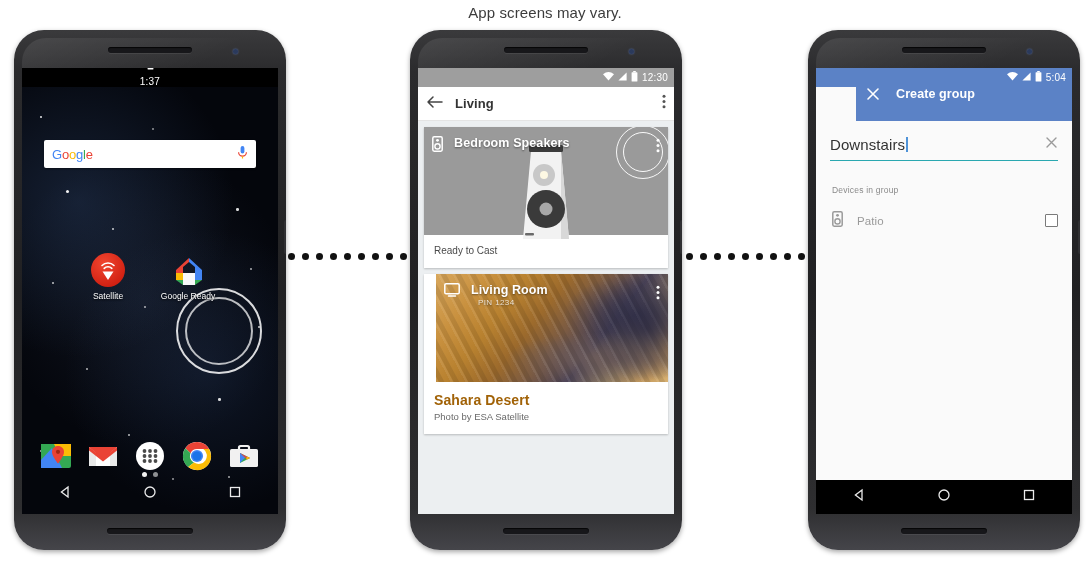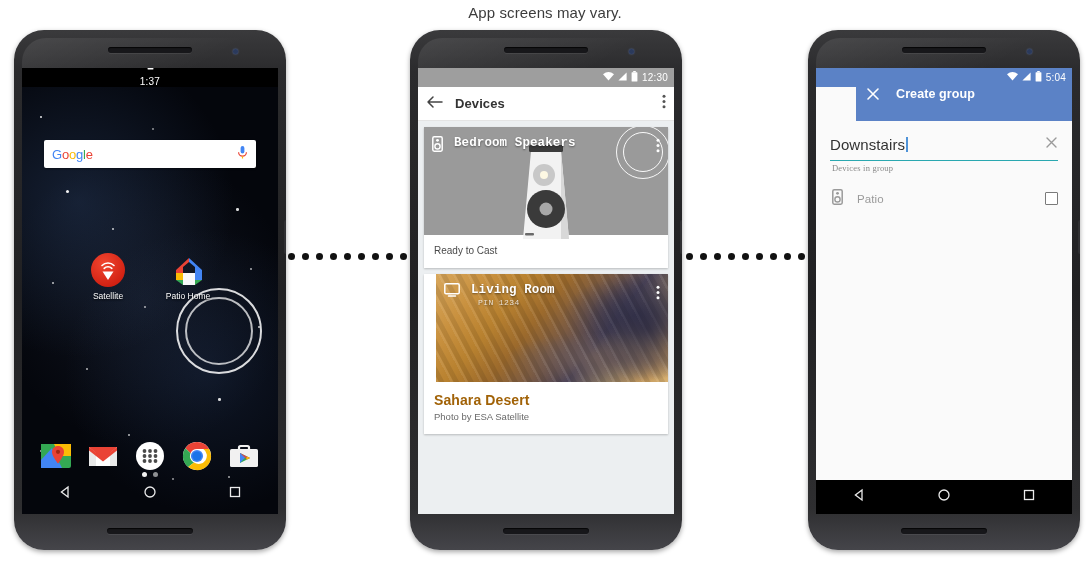--- a/index.html
+++ b/index.html
@@ -169,21 +169,21 @@
 
   .devices-body {
     position:absolute; left:0; top:53px; width:100%; height:393px;
     background:#eceff1; overflow:hidden;
   }
   .card {
     background:#fff; margin:6px 6px 0;
     box-shadow:0 1px 2px rgba(0,0,0,.22);
     position:relative; overflow:hidden;
   }
-  .card-media { position:relative; height:108px;font-family:Liberation Mono, monospace; }
+  .card-media { position:relative; height:108px; }
   .card-media.grey { background:#9a9a9a; }
   .card-media.sahara {
     background:
       radial-gradient(ellipse 70% 40% at 72% 78%, #6d5c5a 0%, rgba(0,0,0,0) 60%),
       radial-gradient(ellipse 50% 60% at 86% 38%, #3c3a52 0%, rgba(0,0,0,0) 62%),
       linear-gradient(128deg,
         #d8a75c 0%, #c9913f 17%, #b8812f 30%,
         #9c6a2c 43%, #7b5b43 55%, #4c4458 68%,
         #8d7a62 80%, #c49a5e 92%, #d9b272 100%);
     margin-left: 12px;
@@ -256,21 +256,21 @@
   .namefield .val {
     font-size:15px; color:#323232; letter-spacing:.1px;
   }
   .caret {
     display:inline-block; width:1.5px; height:15px; background:#4f93d8;
     margin-left:1px; vertical-align:-2px;
   }
   .namefield .clear { margin-left:auto; }
 
   .section-label {
-    margin:2px 0 6px 16px; font-size:8.5px; color:#8a8a8a; letter-spacing:.2px;font-family:Liberation Serif, serif;
+    margin:24px 0 6px 16px; font-size:8.5px; color:#8a8a8a; letter-spacing:.2px;
   }
   .dev-row {
     display:flex; align-items:center; height:39px; padding:0 14px 0 16px;
   }
   .dev-row .dname {
     font-size:11.5px; color:#9a9a9a; margin-left:14px; letter-spacing:.1px;
   }
   .dev-row .cb { margin-left:auto; }
   .cbox {
     width:13px; height:13px; border:1.6px solid #7a7a7a; border-radius:1px;
@@ -399,21 +399,21 @@
                 <path d="M18 5 L5 17 L5 20 L12 20 L12 14 L18 9 Z" fill="#ea4335"></path>
                 <path d="M5 20 L12 20 L12 27 L5 27 Z" fill="#fbbc05"></path>
                 <path d="M5 27 L12 27 L18 32 L12 32 Z" fill="#34a853"></path>
                 <path d="M24 20 L31 20 L31 27 L24 27 Z" fill="#4285f4"></path>
                 <path d="M24 27 L31 27 L24 32 L18 32 Z" fill="#34a853"></path>
                 <path d="M12 20 L24 20 L24 32 L12 32 Z" fill="#f8f9fa"></path>
                 <path d="M18 9 L24 14 L24 20 L12 20 L12 14 Z" fill="#f8f9fa" opacity="0"></path>
               </svg>
             </div>
           </div>
-          <div>Patio Home</div>
+          <div>Google Ready</div>
         </div>
       </div>
 
       <div class="page-dots">
         <i></i>
         <i class="dim"></i>
       </div>
 
       <div class="dock">
         <div class="dapp">
@@ -536,21 +536,21 @@
       </span>
       <span class="time">12:30</span>
     </div>
 
     <div class="appbar">
       <span>
         <svg width="17" height="14" viewBox="0 0 17 14">
             <path d="M16 7H2M7 2L2 7l5 5" fill="none" stroke="#444" stroke-width="1.5" stroke-linecap="round" stroke-linejoin="round"></path>
           </svg>
       </span>
-      <span class="title">Devices</span>
+      <span class="title">Living</span>
       <span class="ovf">
         <svg width="4" height="15" viewBox="0 0 4 15">
             <circle cx="2" cy="2.2" r="1.5" fill="#555"></circle>
             <circle cx="2" cy="7.5" r="1.5" fill="#555"></circle>
             <circle cx="2" cy="12.8" r="1.5" fill="#555"></circle>
           </svg>
       </span>
     </div>
 
     <div class="devices-body">

